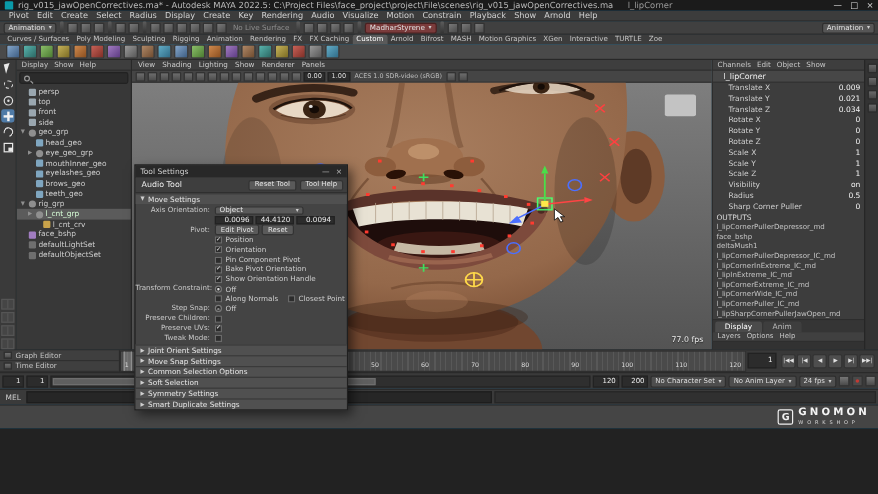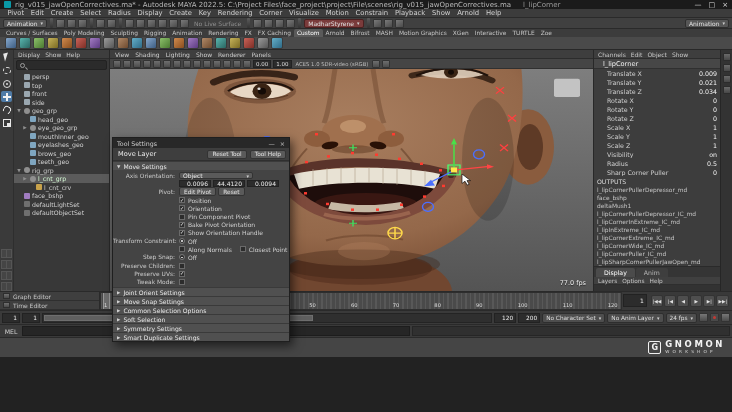--- a/index.html
+++ b/index.html
@@ -159,21 +159,21 @@
   <div class="menubar">
     <span>Pivot</span>
     <span>Edit</span>
     <span>Create</span>
     <span>Select</span>
     <span>Radius</span>
     <span>Display</span>
     <span>Create</span>
     <span>Key</span>
     <span>Rendering</span>
-    <span>Corner</span>
+    <span>Audio</span>
     <span>Visualize</span>
     <span>Motion</span>
     <span>Constrain</span>
     <span>Playback</span>
     <span>Show</span>
     <span>Arnold</span>
     <span>Help</span>
   </div>
 
   <div class="statusline">
@@ -634,21 +634,21 @@
 
     <div class="ts-win">
       <div class="ts-title">
         <span>Tool Settings</span>
         <span class="btns">
           <span>—</span>
           <span>×</span>
         </span>
       </div>
       <div class="ts-toolrow">
-        <span class="tname">Move Layer</span>
+        <span class="tname">Audio Tool</span>
         <span class="ts-btn">Reset Tool</span>
         <span class="ts-btn">Tool Help</span>
       </div>
       <div class="ts-sec">
         <span class="tri">▼</span>
         <span>Move Settings</span>
       </div>
       <div class="ts-body">
         <div class="ts-row">
           <span class="ts-lbl">Axis Orientation:</span>

